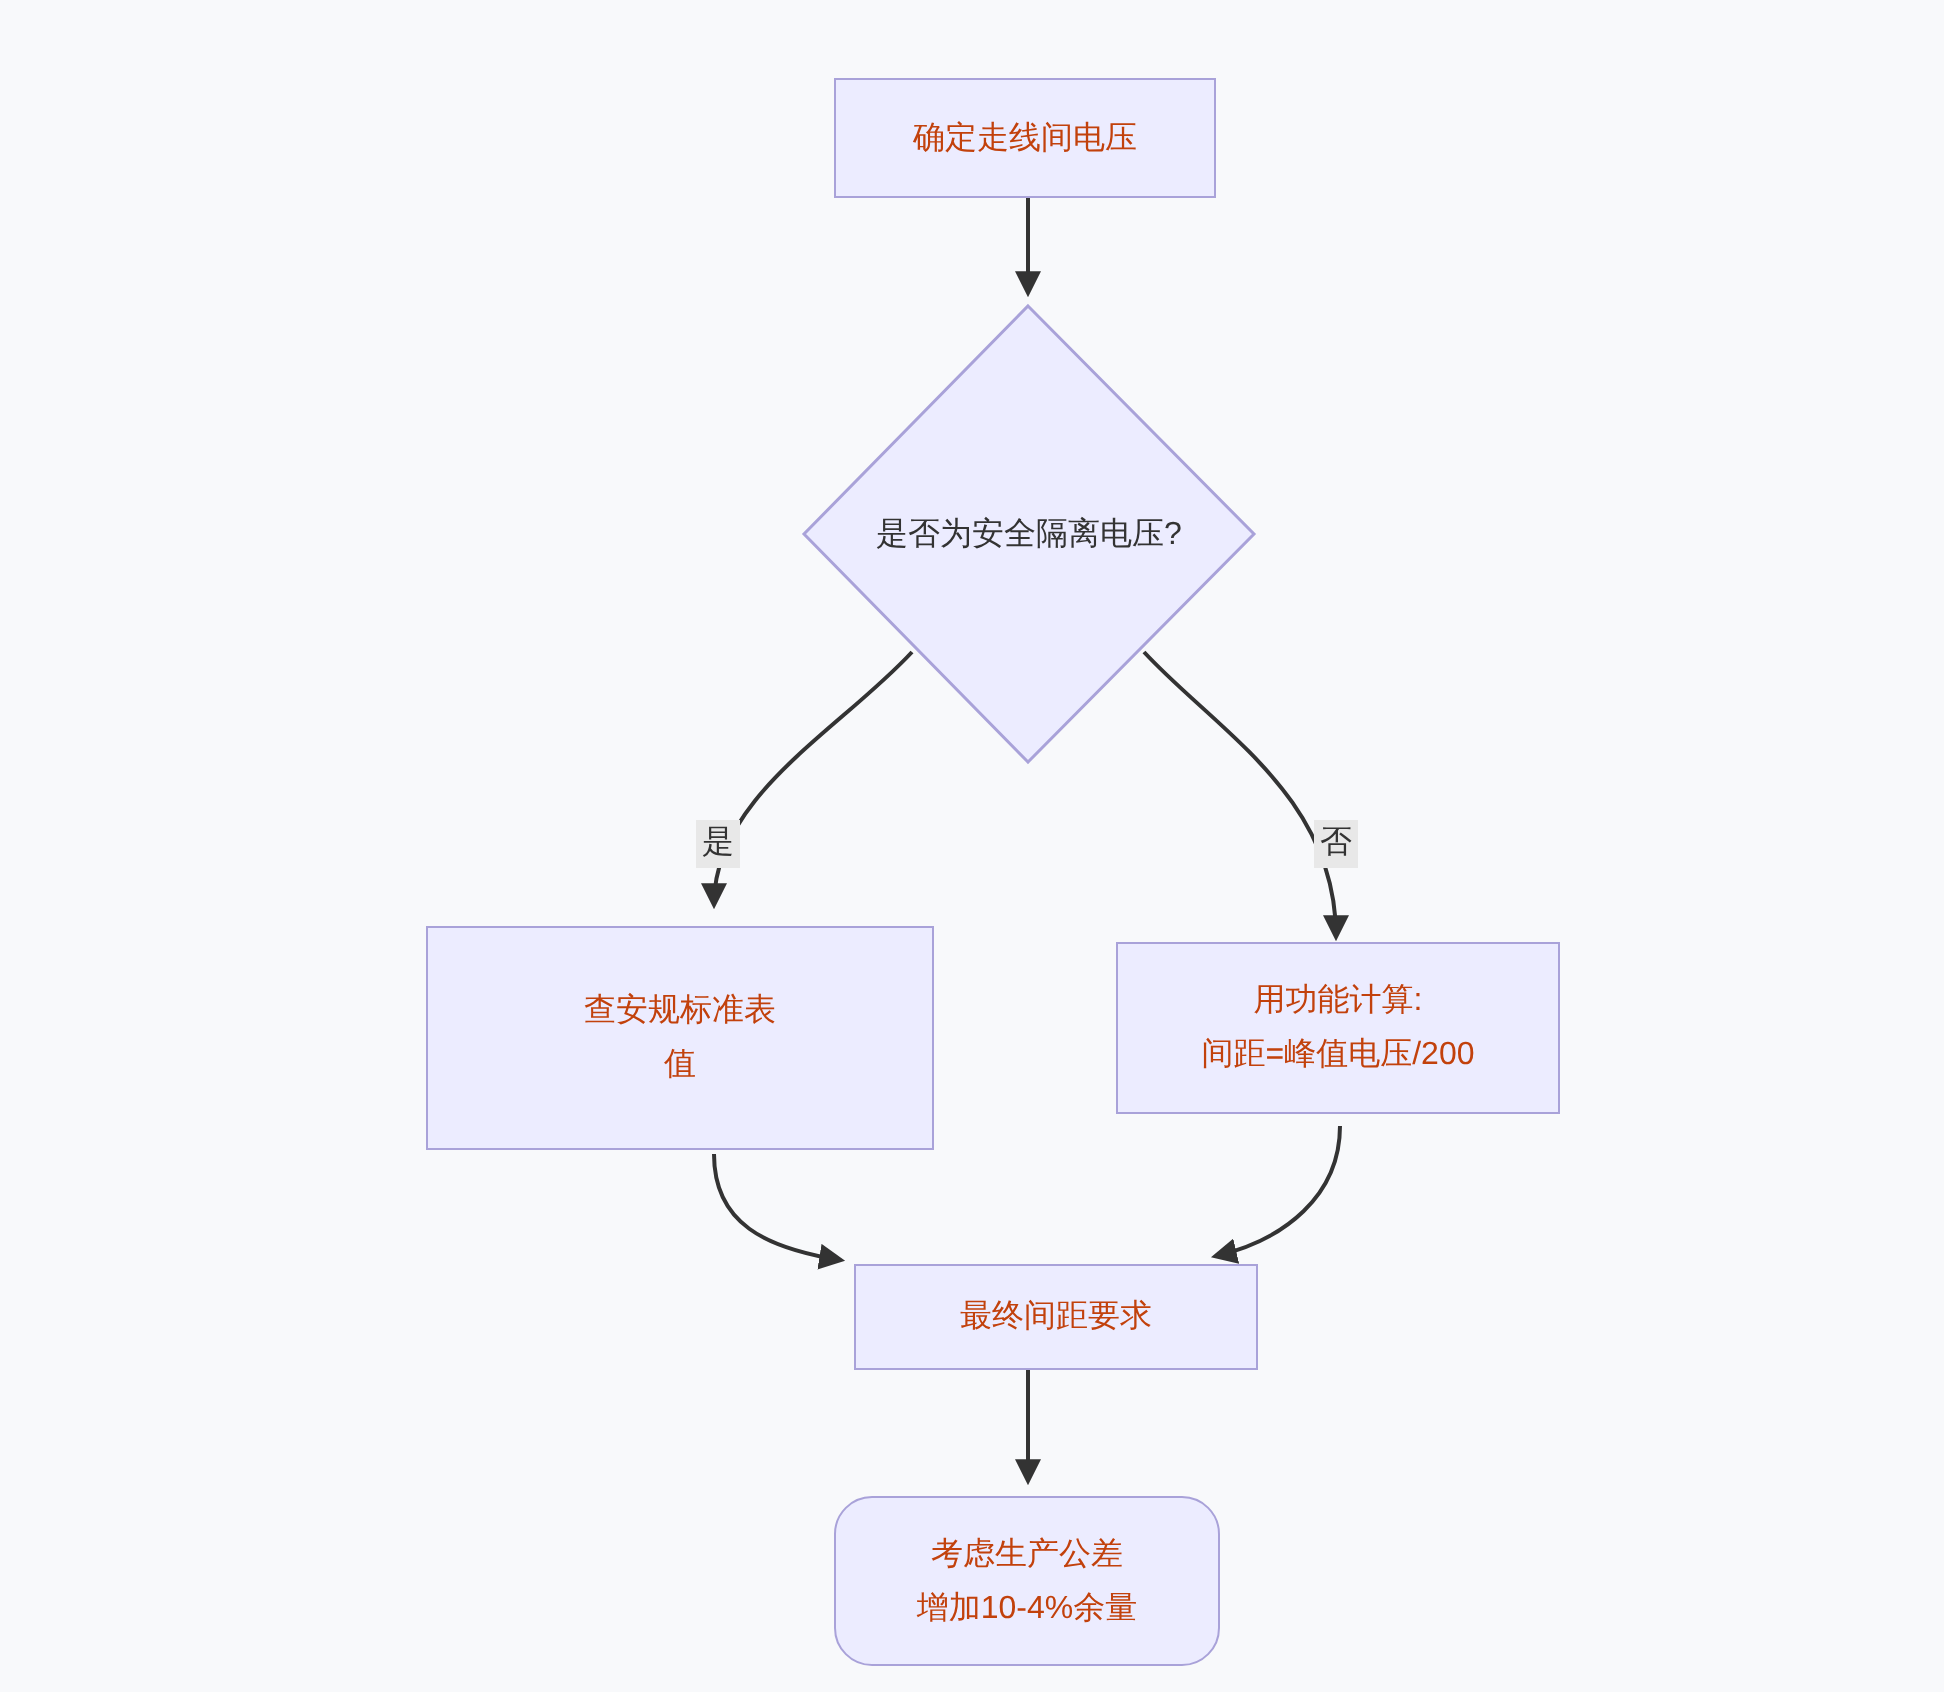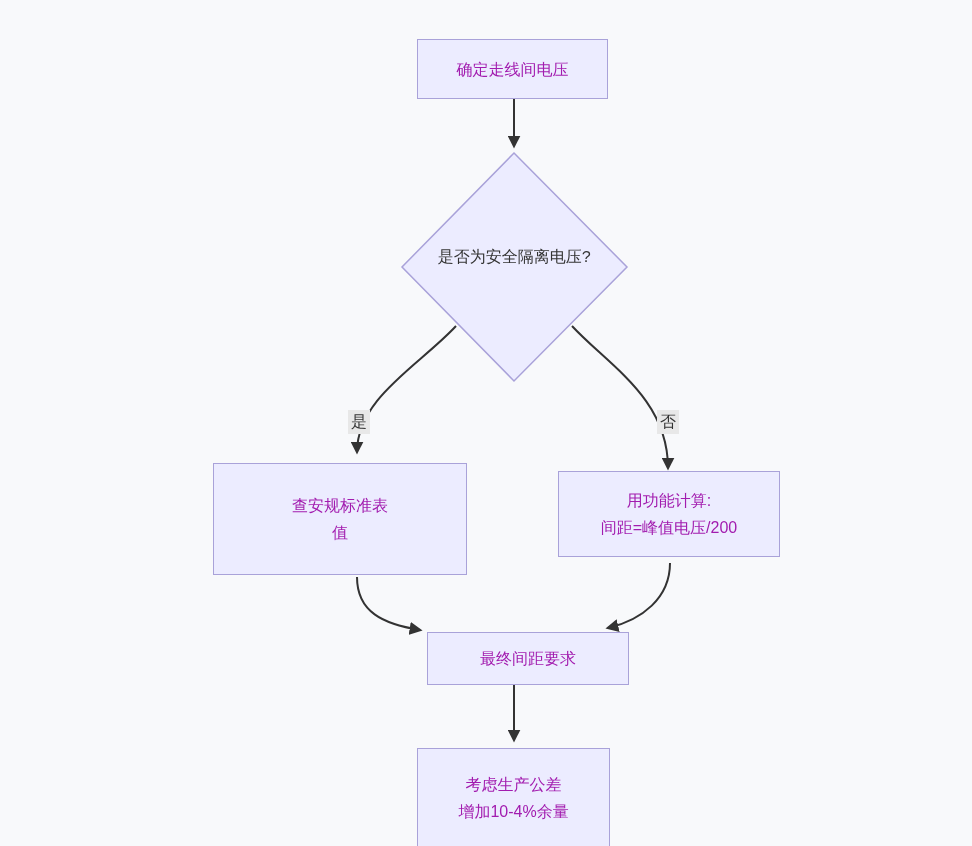--- a/index.html
+++ b/index.html
@@ -28,45 +28,44 @@
   .diamond-shape {
     fill: #ECECFF;
     stroke: #a9a2d9;
     stroke-width: 1.5px;
   }
   .node {
     position: absolute;
     box-sizing: border-box;
     background: #ECECFF;
     border: 1.5px solid #a9a2d9;
-    color: #a21caf;
+    color: #c2410c;
     font-size: 16px;
     line-height: 27px;
     display: flex;
     flex-direction: column;
     justify-content: center;
     text-align: center;
   }
   .node .line { display: block; }
   .node-start     { left: 417px; top: 39px;  width: 191px; height: 60px; }
   .node-safety    { left: 213px; top: 463px; width: 254px; height: 112px; }
   .node-functional{ left: 558px; top: 471px; width: 222px; height: 86px; }
   .node-final     { left: 427px; top: 632px; width: 202px; height: 53px; }
-  .node-tolerance { left: 417px; top: 748px; width: 193px; height: 99px; }
+  .node-tolerance { left: 417px; top: 748px; width: 193px; height: 85px; border-radius: 19px; }
   .diamond-label {
     position: absolute;
     left: 404px; top: 247px;
     width: 221px; height: 40px;
     display: flex;
-    align-items: flex-start;
+    align-items: center;
     justify-content: center;
     text-align: center;
     color: #333333;
     font-size: 16px;
-    font-family: Liberation Mono, monospace;
   }
   .edge-label {
     position: absolute;
     background: #e8e8e8;
     color: #333333;
     font-size: 16px;
     line-height: 20px;
     padding: 2px 3px;
     transform: translate(-50%, -50%);
   }

